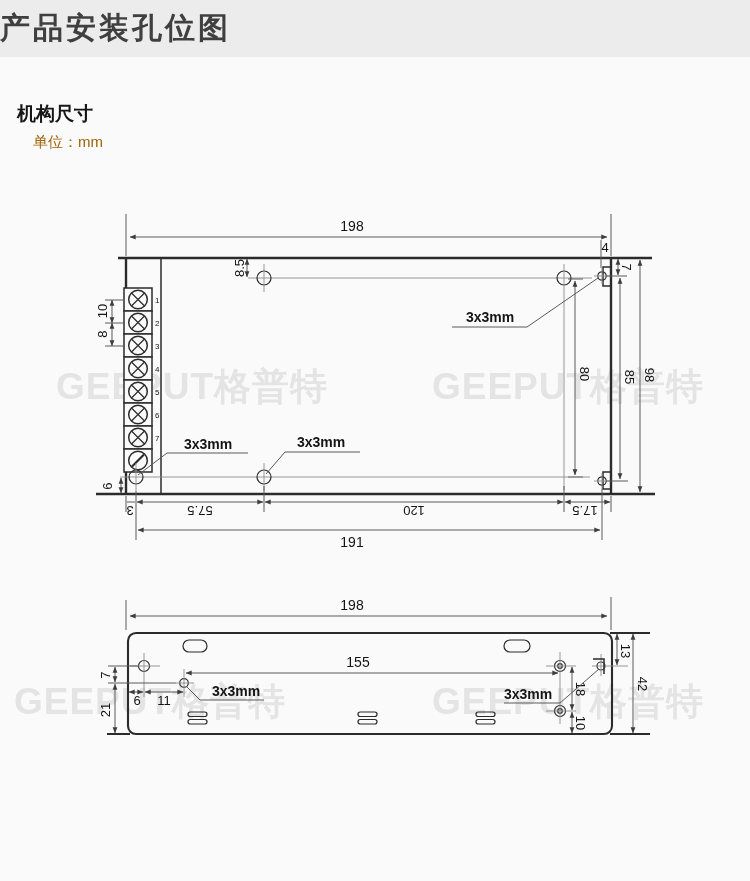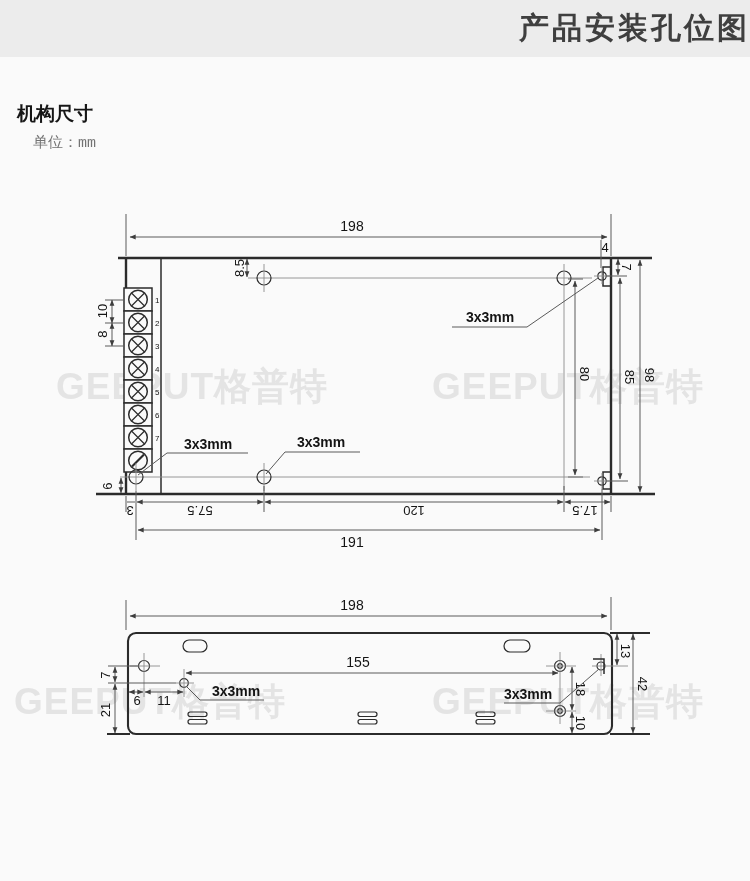--- a/index.html
+++ b/index.html
@@ -1,22 +1,22 @@
 <!DOCTYPE html>
 <html><head>
 <meta charset="utf-8">
 <style>
   html,body{margin:0;padding:0;background:#fafafa;}
   .page{position:relative;width:750px;height:881px;background:#fafafa;overflow:hidden;
         font-family:"Liberation Sans",sans-serif;}
   .header{position:absolute;left:0;top:0;width:750px;height:57px;background:#ececec;
-          display:flex;align-items:center;justify-content:flex-end;}
+          display:flex;align-items:center;justify-content:flex-start;}
   .header .title{font-size:30px;font-weight:600;color:#3f3f3f;letter-spacing:3px;}
   .section-title{position:absolute;left:17px;top:101px;font-size:19px;font-weight:700;color:#161616;}
-  .unit-label{position:absolute;left:33px;top:133px;font-size:15px;color:#737373;font-family:Liberation Mono, monospace;}
+  .unit-label{position:absolute;left:33px;top:133px;font-size:15px;color:#a16207;}
   svg.drawing{position:absolute;left:0;top:0;}
   svg .oline{stroke:#2b2b2b;stroke-width:2.4;fill:none;}
   svg .o2line{stroke:#2b2b2b;stroke-width:2.1;fill:none;}
   svg .tline{stroke:#2b2b2b;stroke-width:1.5;fill:none;}
   svg .t2line{stroke:#2b2b2b;stroke-width:1.2;fill:none;}
   svg .dline{stroke:#5a5a5a;stroke-width:1;fill:none;}
   svg .cline{stroke:#8d8d8d;stroke-width:0.9;fill:none;}
   svg .cell{fill:#fafafa;stroke:#2b2b2b;stroke-width:1.5;}
   svg text{font-family:"Liberation Sans",sans-serif;fill:#141414;}
   svg .dtxt{font-size:13px;}

